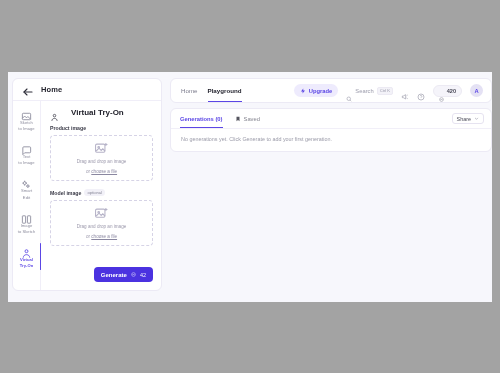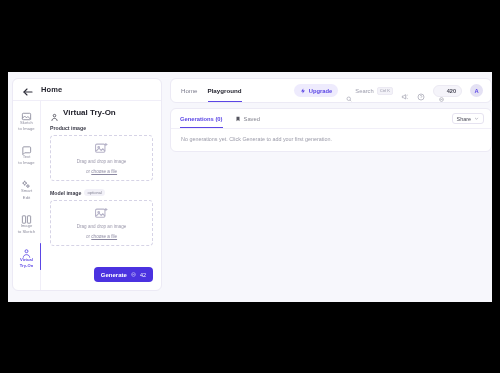--- a/index.html
+++ b/index.html
@@ -5,21 +5,21 @@
   * { box-sizing: border-box; margin: 0; padding: 0; }
   html, body {
     width: 500px; height: 375px;
     background: #ffffff;
     font-family: "Liberation Sans", sans-serif;
     overflow: hidden;
   }
   .page {
     position: relative;
     width: 500px; height: 373px;
-    background: #000000;
+    background: #a3a3a3;
   }
   .app-bg {
     position: absolute;
     left: 8px; top: 72px;
     width: 484px; height: 230px;
     background: #f7f7fc;
   }
 
   
   .left-card {
@@ -66,21 +66,21 @@
   .rail-item.active::after {
     content: ""; position: absolute; right: -1.5px; top: 0; bottom: 0;
     width: 1.5px; background: #5b46e5; border-radius: 1px;
   }
 
   .form {
     flex: 1; padding: 7px 8px 0 9px;
     display: flex; flex-direction: column; position: relative;
   }
   .form-title {
-    display: flex; align-items: center; gap: 4px;
+    display: flex; align-items: center; gap: 12px;
     margin-bottom: 8px;
     text-align: right;
   }
   .form-title .t-ico { width: 9px; height: 9px; color: #3a3a47; display: block; }
   .form-title .t-text { font-size: 8px; font-weight: 700; color: #22222c; }
 
   .field-label {
     font-size: 5.2px; font-weight: 700; color: #3a3a47;
     margin-bottom: 4px; display: flex; align-items: center; gap: 3px;
   }

